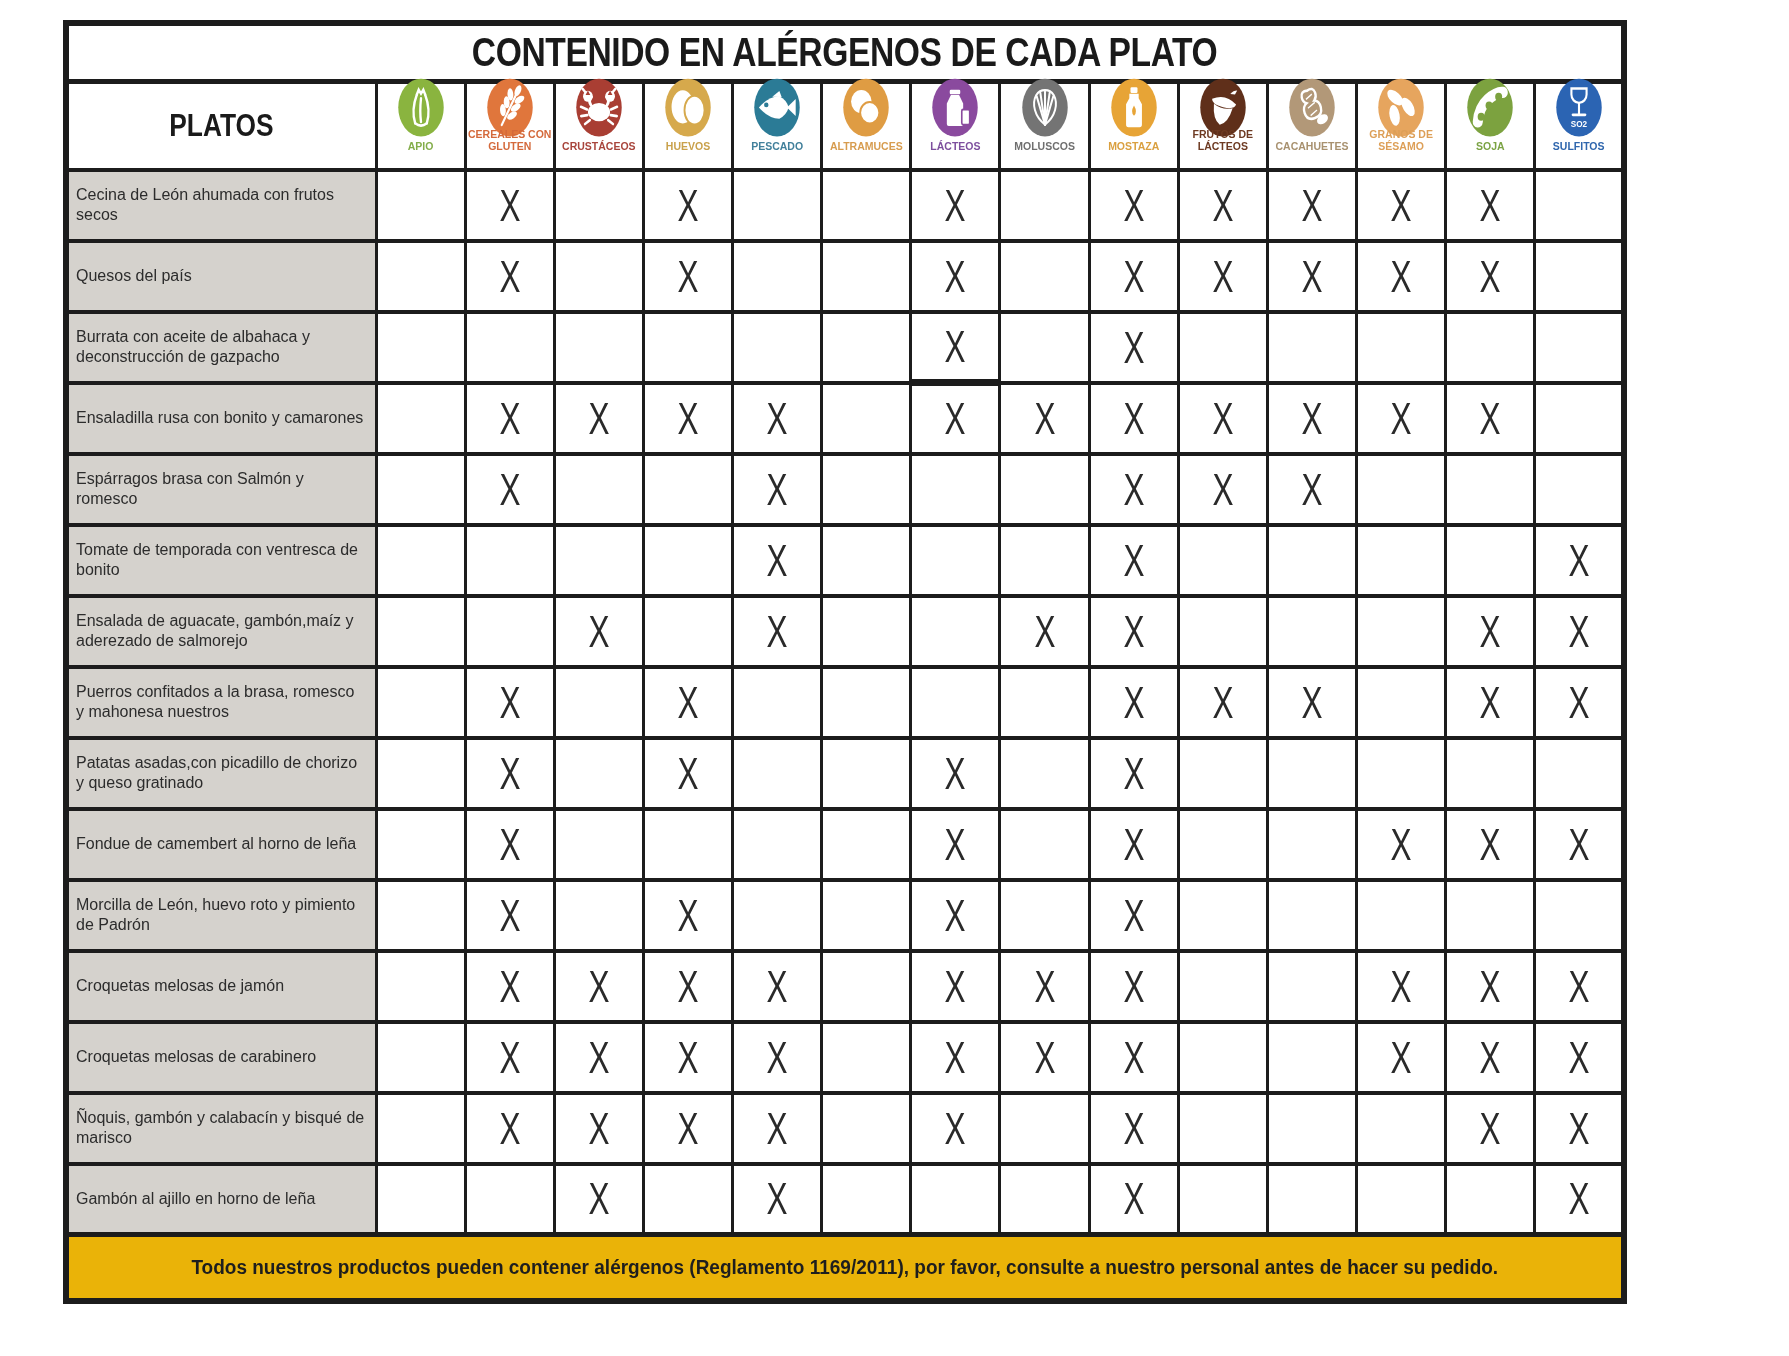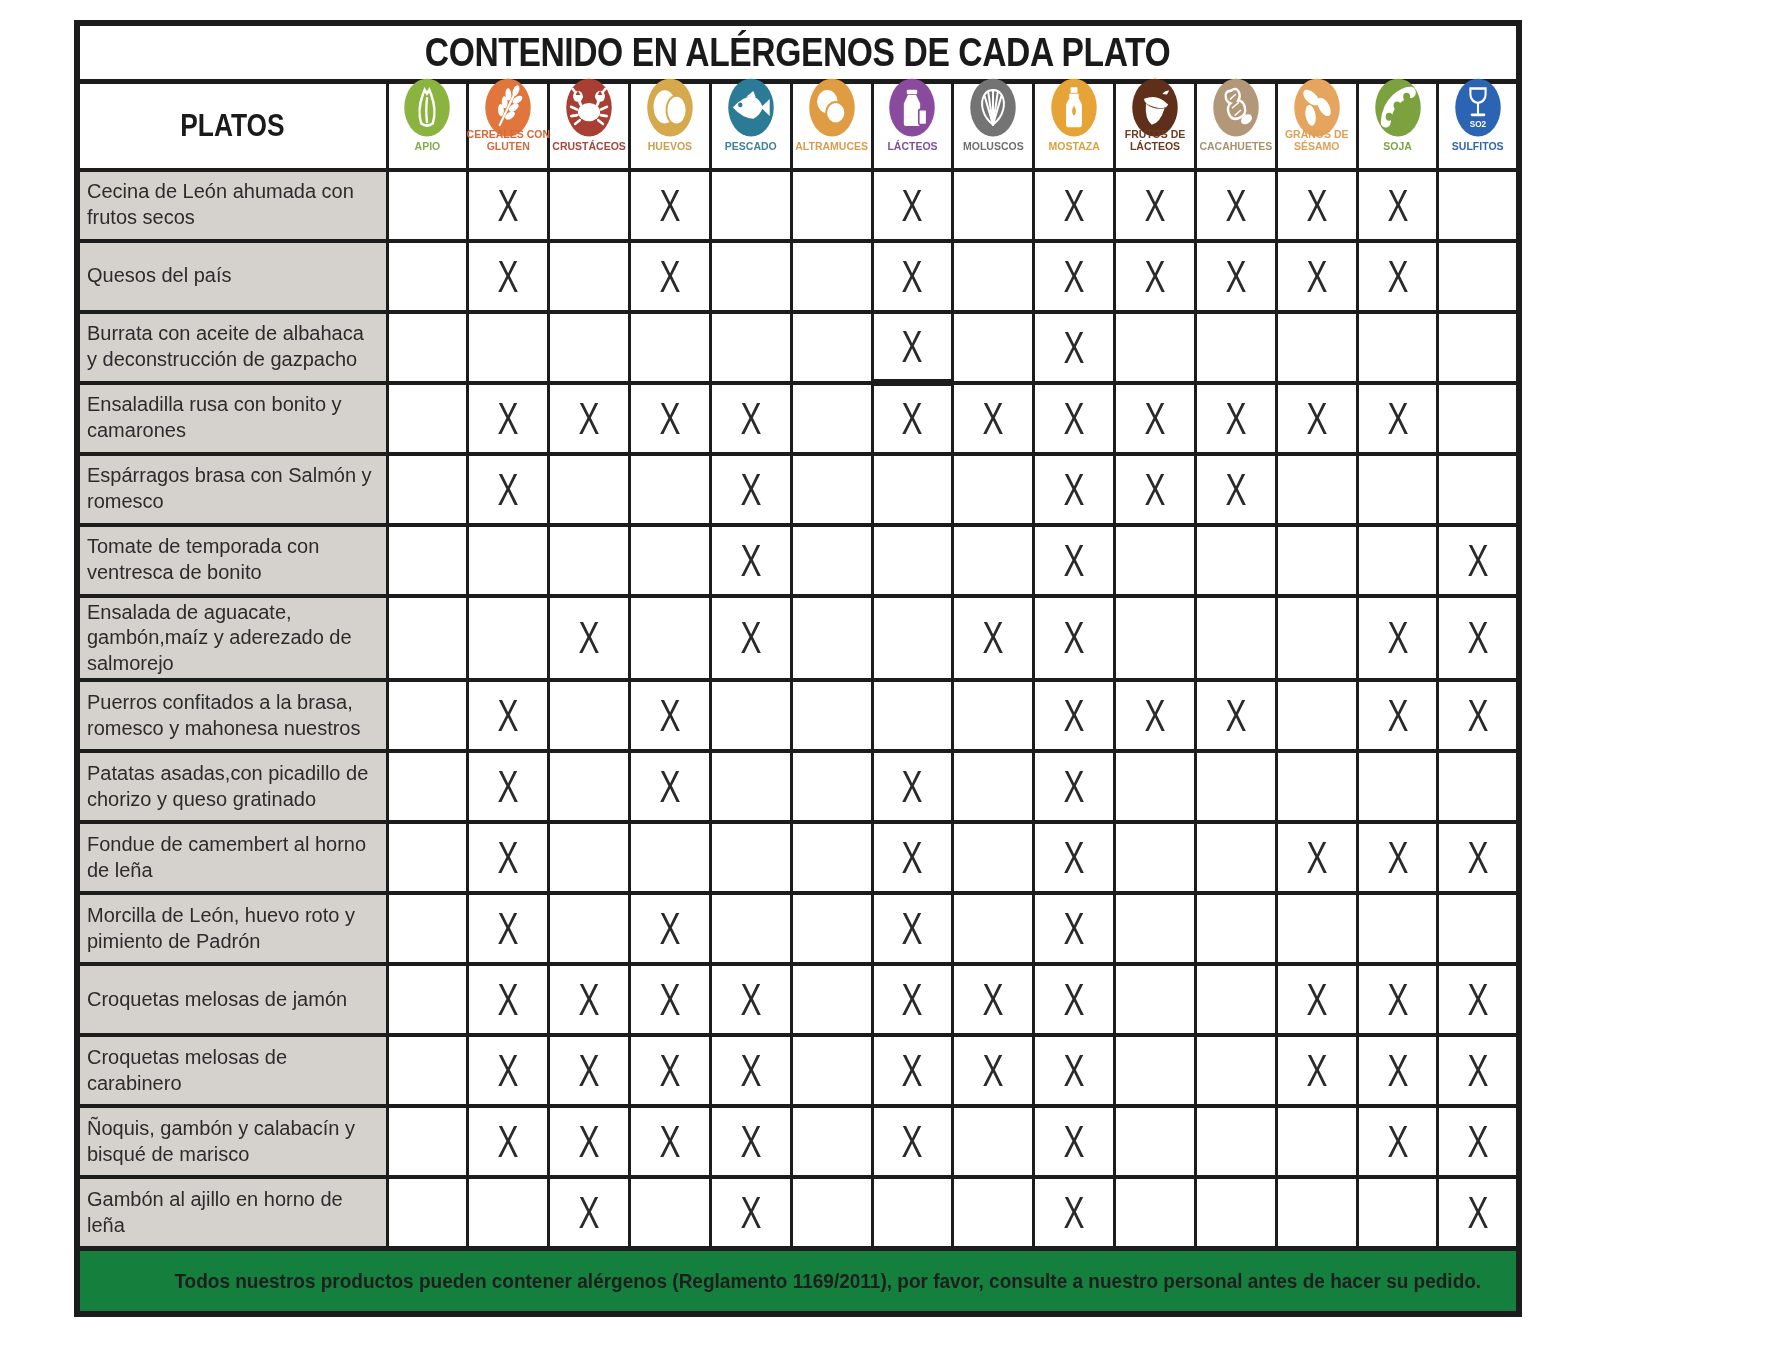--- a/index.html
+++ b/index.html
@@ -1,20 +1,20 @@
 <!DOCTYPE html>
 <html><head>
 <meta charset="utf-8">
 <style>
   html,body { margin:0; padding:0; background:#ffffff; }
   body { width:1789px; height:1356px; font-family:"Liberation Sans", sans-serif; }
   .sheet { position:relative; width:1789px; height:1356px; background:#fff; overflow:hidden; }
 
   table.alg-table {
-    position:absolute; left:74px; top:20px; width:1448px;
+    position:absolute; left:63px; top:20px; width:1564px;
     border-collapse:collapse; table-layout:fixed;
     border:6px solid #1c1c1c;
   }
   .alg-table th, .alg-table td {
     border:3px solid #1c1c1c;
     border-top-width:4px; border-bottom-width:4px;
     padding:0; vertical-align:middle;
     background:#fff;
   }
   tr.title-row { height:58px; }
@@ -34,32 +34,32 @@
   .alg-svg { display:block; }
   .alg-label {
     min-height:14px; display:flex; align-items:flex-end; justify-content:center;
     font-size:10.5px; font-weight:bold; line-height:1.12; text-align:center;
     padding-bottom:15px; width:94px;
   }
 
   tr.dish-row { height:71px; }
   td.dish-td {
     background:#d5d2cd; color:#2c2c2c;
-    font-size:20px; line-height:1.28; text-align:left;
+    font-size:16px; line-height:1.28; text-align:left;
     padding:2px 8px 2px 7px; vertical-align:middle;
   }
   td.mark-td { text-align:center; vertical-align:middle; }
   .xmark {
     display:inline-block; font-size:45px; font-weight:400; color:#2a2a2a;
     transform:scaleX(.70); transform-origin:center; line-height:1;
   }
   td.heavy-underline { border-bottom-width:7px; }
 
   tr.footer-row { height:66px; }
-  td.footer-cell { background:#15803d; text-align:right; border-top-width:5px; }
+  td.footer-cell { background:#eab308; text-align:center; border-top-width:5px; }
   .footer-text { display:inline-block; font-size:20px; font-weight:bold; color:#1e1e1e; transform:scaleX(.95); white-space:nowrap; }
 </style>
 </head>
 <body>
 
 <div class="sheet">
   <table class="alg-table">
     <colgroup>
       <col style="width:310px">
       <col span="14">

